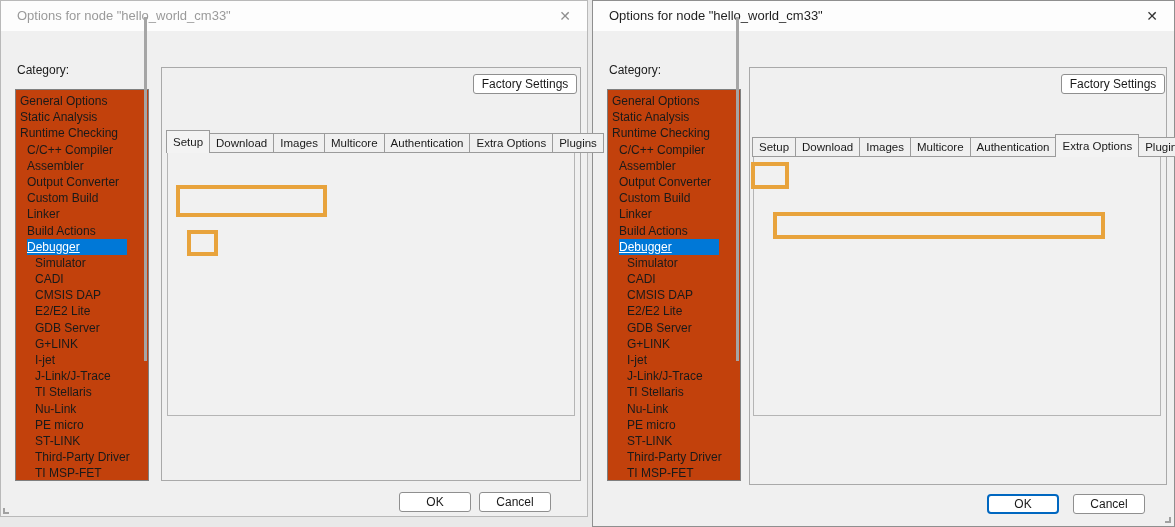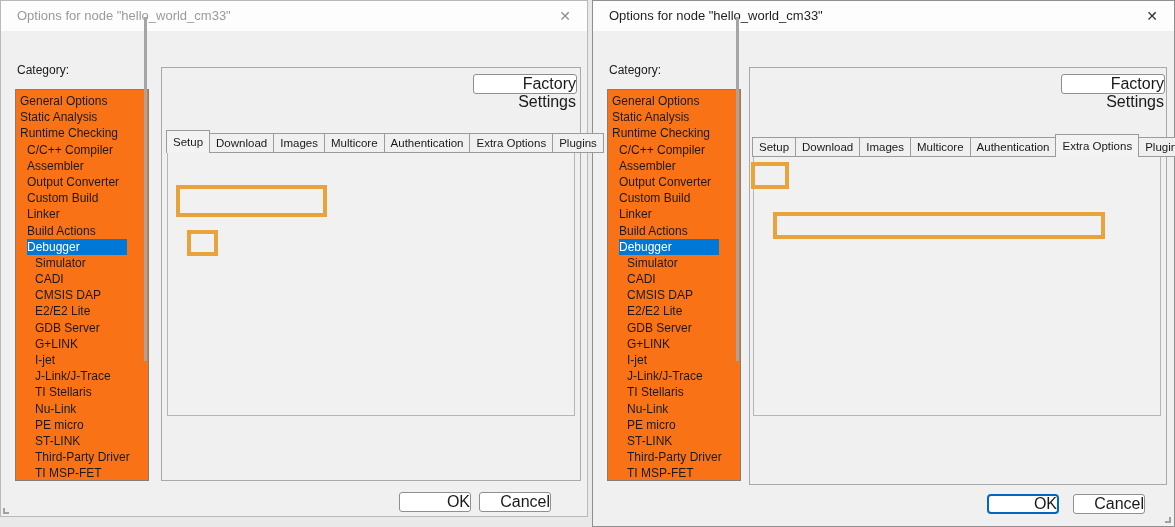--- a/index.html
+++ b/index.html
@@ -15,32 +15,32 @@
   .titlebar { position:absolute; left:0; top:0; right:0; height:30px; background:#fdfdfd; }
   .title { position:absolute; left:16px; top:0; line-height:30px; font-size:13px; white-space:nowrap; }
   .win-left  .title { color:#9a9a9a; }
   .win-right .title { color:#1f1f1f; }
   .close { position:absolute; right:8px; top:0; width:28px; height:30px; line-height:30px;
            text-align:center; font-size:14px; font-family:"DejaVu Sans",sans-serif; cursor:default; }
   .win-left .close { color:#8f8f8f; } .win-right .close { color:#333; }
 
   .catlabel { position:absolute; left:16px; top:62px; }
   .listbox { position:absolute; left:14px; top:88px; width:134px; height:392px;
-             background:#f97316; border:1px solid #7f7f7f; padding-top:3px; overflow:hidden; }
+             background:#c2410c; border:1px solid #7f7f7f; padding-top:3px; overflow:hidden; }
   .cat-item { height:16.2px; line-height:16.2px; white-space:nowrap; font-size:12px; width:fit-content; padding-right:12px; }
   .cat-item.ind0 { margin-left:4px; } .cat-item.ind1 { margin-left:11px; } .cat-item.ind2 { margin-left:19px; }
-  .cat-item.selected { background:var(--sel); color:#fff; min-width:100px; }
+  .cat-item.selected { background:var(--sel); color:#fff; min-width:100px;text-decoration:underline; }
   .vthumb { position:absolute; right:2px; top:16px; width:3px; height:344px; background:#a5a5a5; }
 
   .frame { position:absolute; border:1px solid #a9a9a9; }
   .win-left  .frame { left:160px; top:66px; width:420px; height:414px; }
   .win-right .frame { left:156px; top:66px; width:418px; height:418px; }
 
   .btn { position:absolute; background:#fff; border:1px solid #8f8f8f; border-radius:3px;
-         text-align:right; font-size:16px; cursor:default; }
+         text-align:center; font-size:12px; cursor:default; }
   .factory { width:104px; height:20px; line-height:18px; }
   .win-left  .factory { left:472px; top:73px; }
   .win-right .factory { left:468px; top:73px; }
   .okbtn, .cancelbtn { width:72px; height:20px; line-height:18px; }
   .okbtn.default { border:2px solid var(--accent); line-height:16px; border-radius:4px; }
 
   .tabbar { position:absolute; display:flex; align-items:flex-end; height:23px; z-index:2; }
   .win-left  .tabbar { left:166px; top:129px; }
   .win-right .tabbar { left:160px; top:133px; }
   .tab { height:20px; line-height:19px; padding:0 6px; font-size:11.5px; white-space:nowrap;

